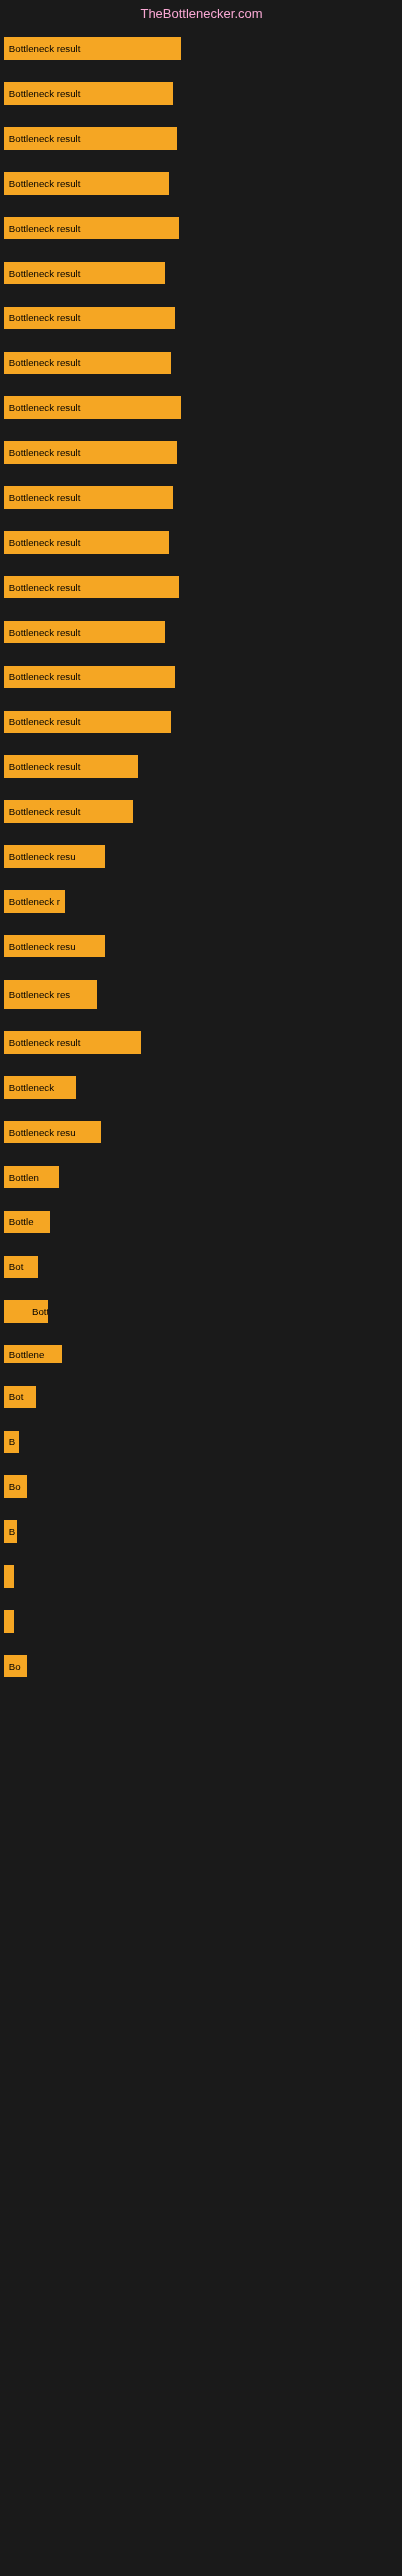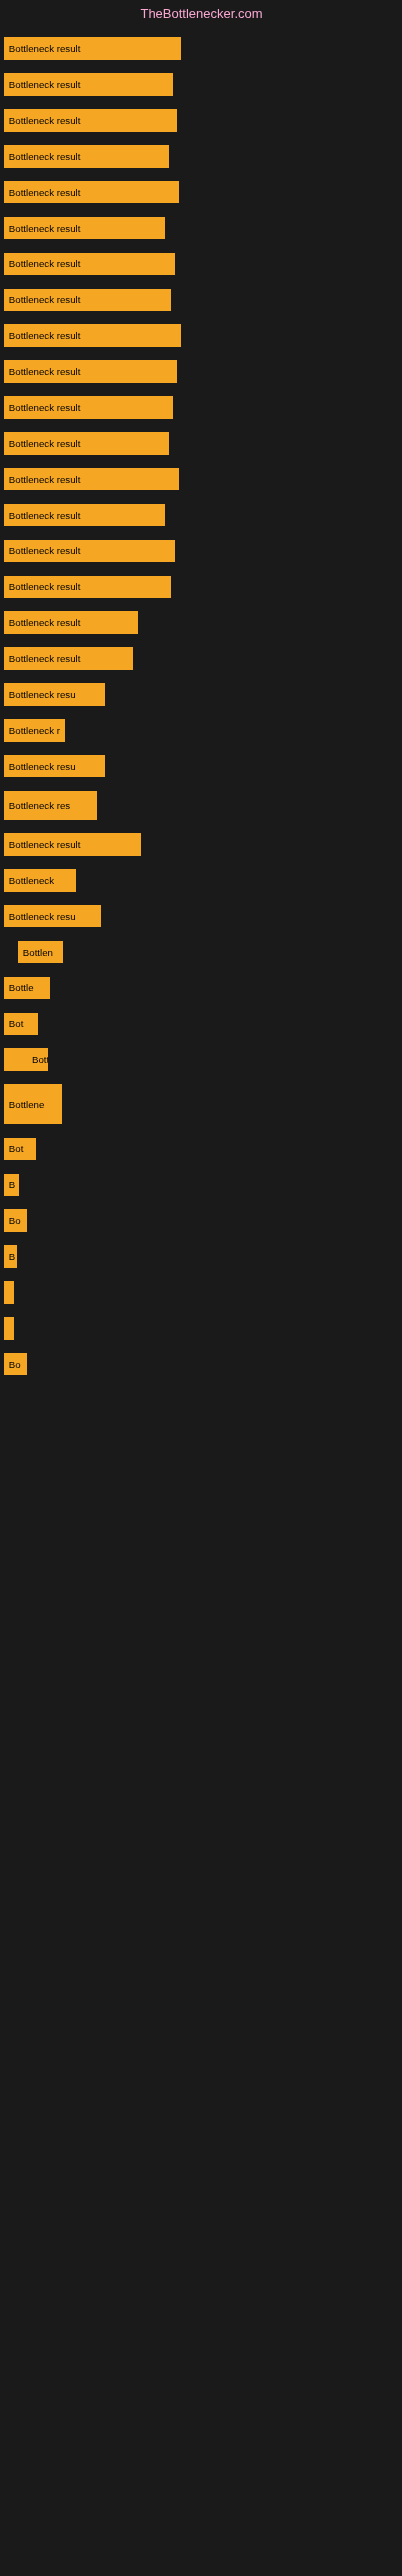--- a/index.html
+++ b/index.html
@@ -21,21 +21,21 @@
       font-size: 13px;
       text-align: center;
       padding: 6.4px 0;
       background-color: #1a1a1a;
     }
 
     .bars-container {
       padding: 8px 4px;
       display: flex;
       flex-direction: column;
-      gap: 7px;
+      gap: 16px;
     }
 
     .bar-row {
       display: flex;
       align-items: center;
       margin-bottom: 3.2px;
       height: auto;
       padding: 1.6px 0;
     }
 
@@ -129,33 +129,33 @@
     <div class="bar-row">
       <div class="bar" style="width: 137px; height: 22.5px;">Bottleneck result</div>
     </div>
     <div class="bar-row">
       <div class="bar" style="width: 72px; height: 22.5px;">Bottleneck</div>
     </div>
     <div class="bar-row">
       <div class="bar" style="width: 97px; height: 22.5px;">Bottleneck resu</div>
     </div>
     <div class="bar-row">
-      <div class="bar" style="width: 45px; height: 22.5px; margin-left: 14px;">Bottlen</div>
+      <div class="bar" style="width: 55px; height: 22.5px;">Bottlen</div>
     </div>
     <div class="bar-row">
       <div class="bar" style="width: 46px; height: 22.5px;">Bottle</div>
     </div>
     <div class="bar-row">
       <div class="bar" style="width: 34px; height: 22.5px;">Bot</div>
     </div>
     <div class="bar-row">
       <div class="bar" style="width: 44px; height: 22.5px; padding-left: 28px;">Bottl</div>
     </div>
     <div class="bar-row">
-      <div class="bar" style="width: 58px; height: 40px;">Bottlene</div>
+      <div class="bar" style="width: 58px; height: 18px;">Bottlene</div>
     </div>
     <div class="bar-row">
       <div class="bar" style="width: 32px; height: 22.5px;">Bot</div>
     </div>
     <div class="bar-row">
       <div class="bar" style="width: 14.5px; height: 22.5px;">B</div>
     </div>
     <div class="bar-row">
       <div class="bar" style="width: 22.5px; height: 22.5px;">Bo</div>
     </div>

